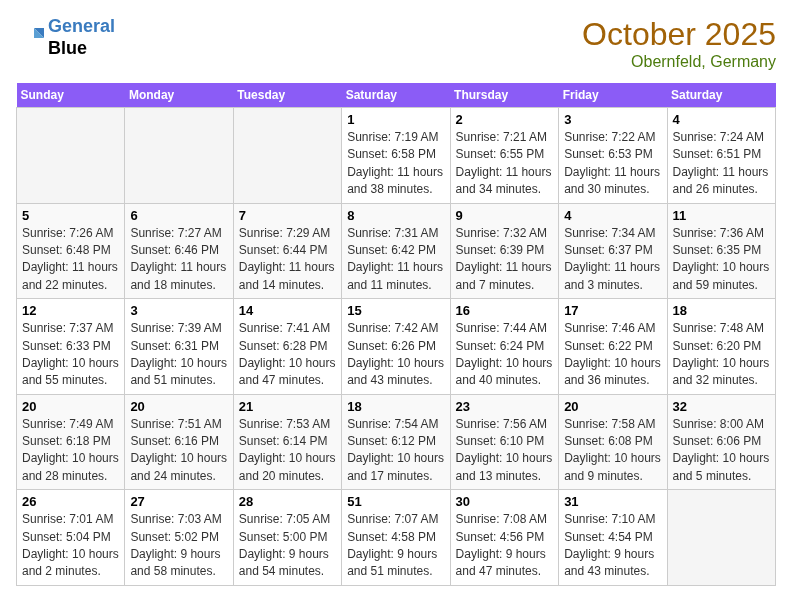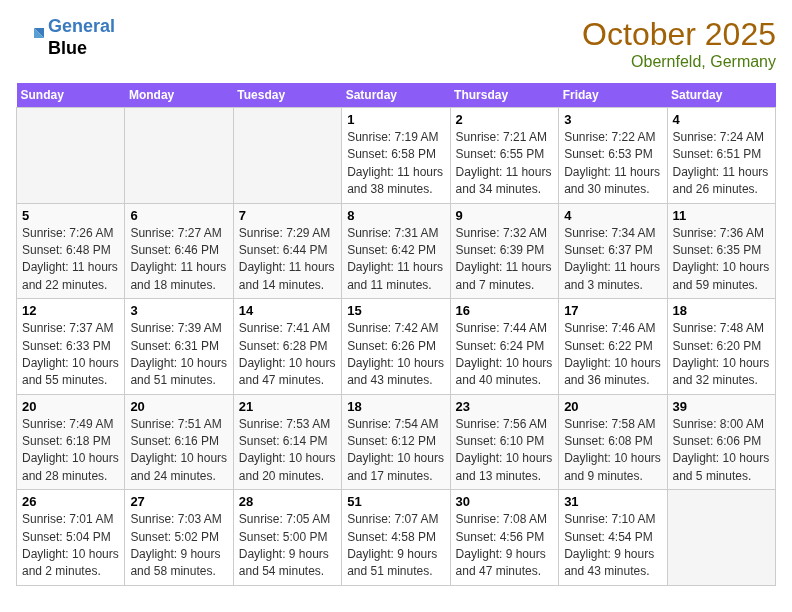--- a/index.html
+++ b/index.html
@@ -223,21 +223,21 @@
         </td>
         <td>
           <div class="day-num">23</div>
           <div class="day-info">Sunrise: 7:56 AM<br>Sunset: 6:10 PM<br>Daylight: 10 hours and 13 minutes.</div>
         </td>
         <td>
           <div class="day-num">20</div>
           <div class="day-info">Sunrise: 7:58 AM<br>Sunset: 6:08 PM<br>Daylight: 10 hours and 9 minutes.</div>
         </td>
         <td>
-          <div class="day-num">39</div>
+          <div class="day-num">32</div>
           <div class="day-info">Sunrise: 8:00 AM<br>Sunset: 6:06 PM<br>Daylight: 10 hours and 5 minutes.</div>
         </td>
       </tr>
       <tr>
         <td>
           <div class="day-num">26</div>
           <div class="day-info">Sunrise: 7:01 AM<br>Sunset: 5:04 PM<br>Daylight: 10 hours and 2 minutes.</div>
         </td>
         <td>
           <div class="day-num">27</div>

